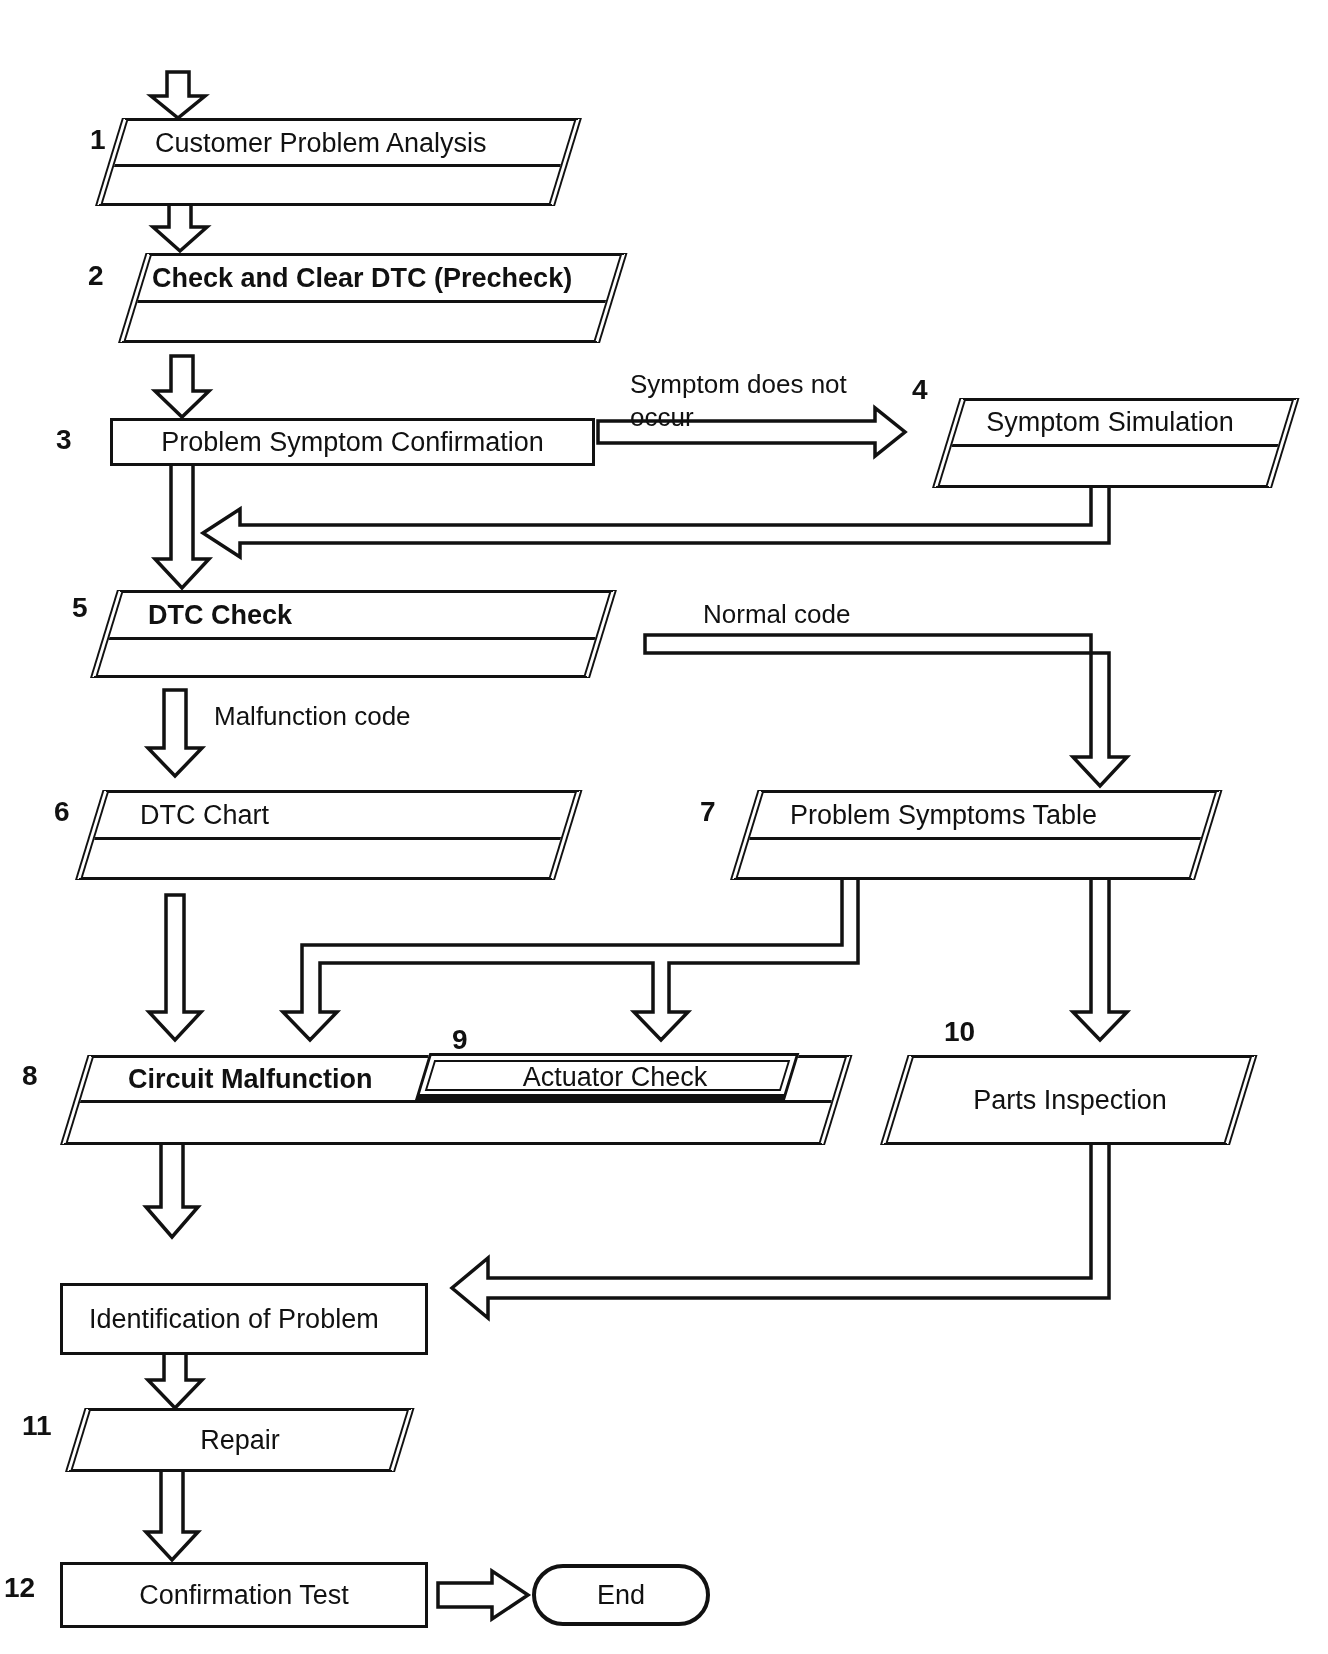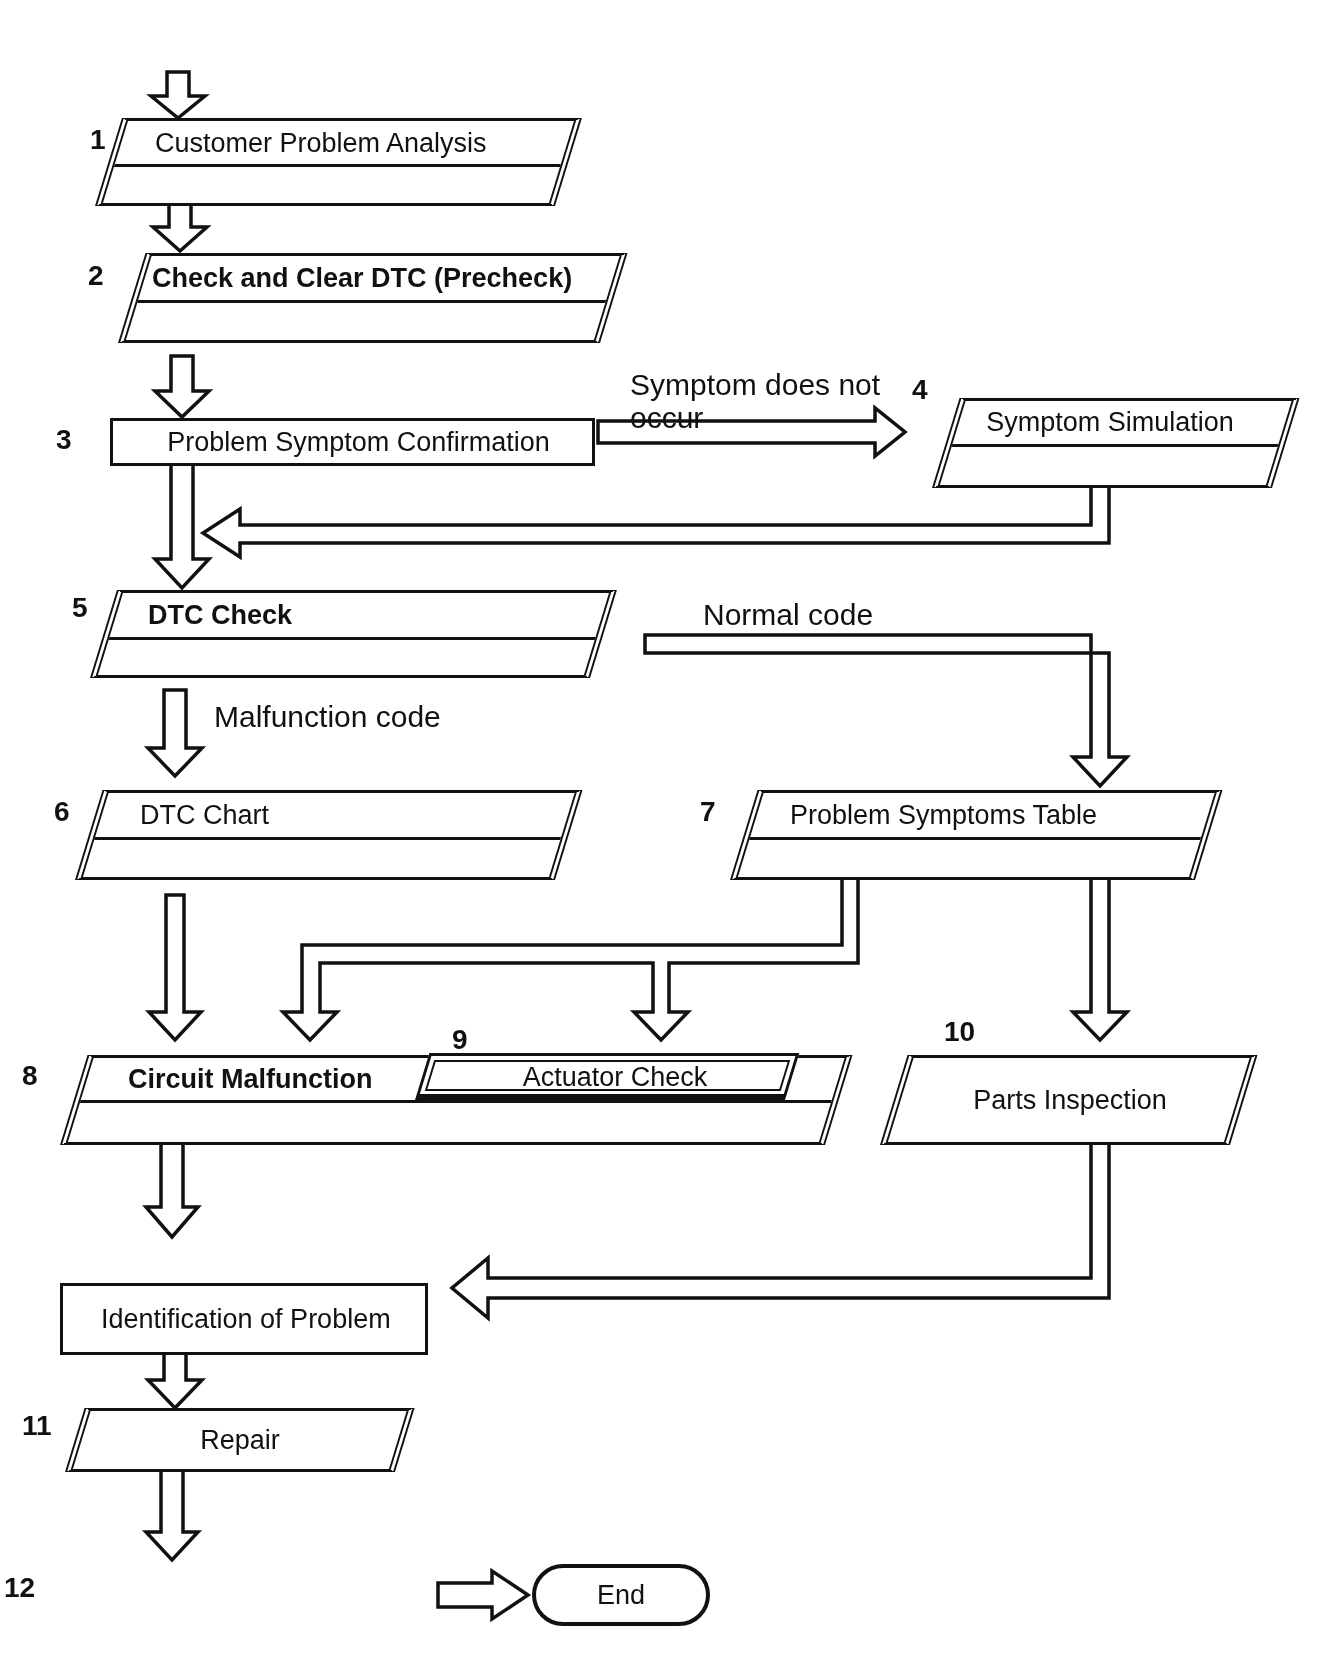--- a/index.html
+++ b/index.html
@@ -2,31 +2,31 @@
 <html><head>
 <meta charset="utf-8">
 <style>
   html,body{margin:0;padding:0;background:#ffffff;}
   #canvas{position:relative;width:1328px;height:1654px;background:#ffffff;overflow:hidden;
           font-family:"Liberation Sans","DejaVu Sans",sans-serif;color:#111;}
   #wires{position:absolute;left:0;top:0;z-index:1;}
   .node{position:absolute;background:#fff;box-sizing:border-box;z-index:2;}
   .terminator{border:4px solid #111;border-radius:34px;display:flex;align-items:center;justify-content:center;
               font-size:27px;}
-  .rect{border:3px solid #111;display:flex;align-items:center;font-size:27px;padding-left:12px;}
+  .rect{border:3px solid #111;display:flex;align-items:center;font-size:27px;}
   .rect.center{justify-content:center;}
   .para{border:3px solid #111;border-left:7px double #111;border-right:7px double #111;
         transform:skewX(-17deg);transform-origin:0 100%;}
   .para .divider{position:absolute;left:0;right:0;top:0;border-bottom:3px solid #111;}
   .para9{z-index:3;border:3px solid #111;border-bottom:6px solid #111;}
   .para9 .inner{position:absolute;left:4px;right:4px;top:4px;bottom:3px;border:2px solid #111;}
   .lbl{position:absolute;z-index:4;font-size:27px;line-height:34px;white-space:nowrap;}
   .lbl.b{font-weight:700;}
   .num{position:absolute;z-index:4;font-size:28px;font-weight:700;}
-  .edge-lbl{position:absolute;z-index:4;font-size:30px;line-height:33px;}
+  .edge-lbl{position:absolute;z-index:4;font-size:26px;line-height:33px;}
   .center-lbl{text-align:center;}
 </style>
 </head>
 <body>
 
 <div id="canvas">
 
   <svg id="wires" width="1328" height="1654" viewBox="0 0 1328 1654">
     <g fill="#ffffff" stroke="#111111" stroke-width="3.5" stroke-linejoin="miter">
       <path d="M167,72 H189 V96 H205 L178,118 L151,96 H167 Z"></path>
@@ -115,19 +115,22 @@
   <div class="lbl center-lbl" style="left:910px;top:1083px;width:320px;">Parts Inspection</div>
 
   <div class="node rect" style="left:60px;top:1252px;width:368px;height:72px;margin-top:31px;">
     <span style="padding-left:26px;">Identification of Problem</span>
   </div>
 
   <div class="node para" style="left:65px;top:1408px;width:330px;height:64px;"></div>
   <div class="num" style="left:22px;top:1410px;">11</div>
   <div class="lbl center-lbl" style="left:90px;top:1423px;width:300px;">Repair</div>
 
+  <div class="node rect center" style="left:60px;top:1562px;width:368px;height:66px;">
+    <span>Confirmation Test</span>
+  </div>
   <div class="num" style="left:4px;top:1572px;">12</div>
 
   <div class="node terminator" style="left:532px;top:1564px;width:178px;height:62px;">
     <span>End</span>
   </div>
 
 </div>
 
 </body></html>

